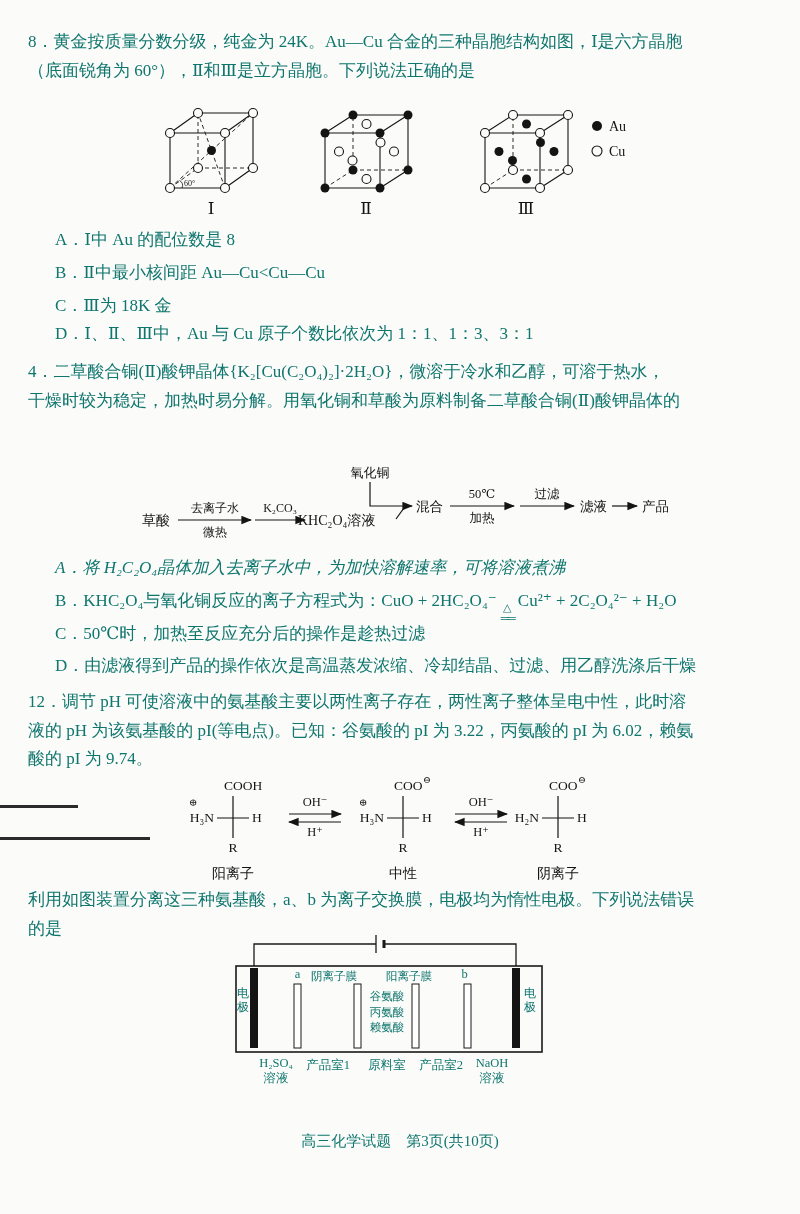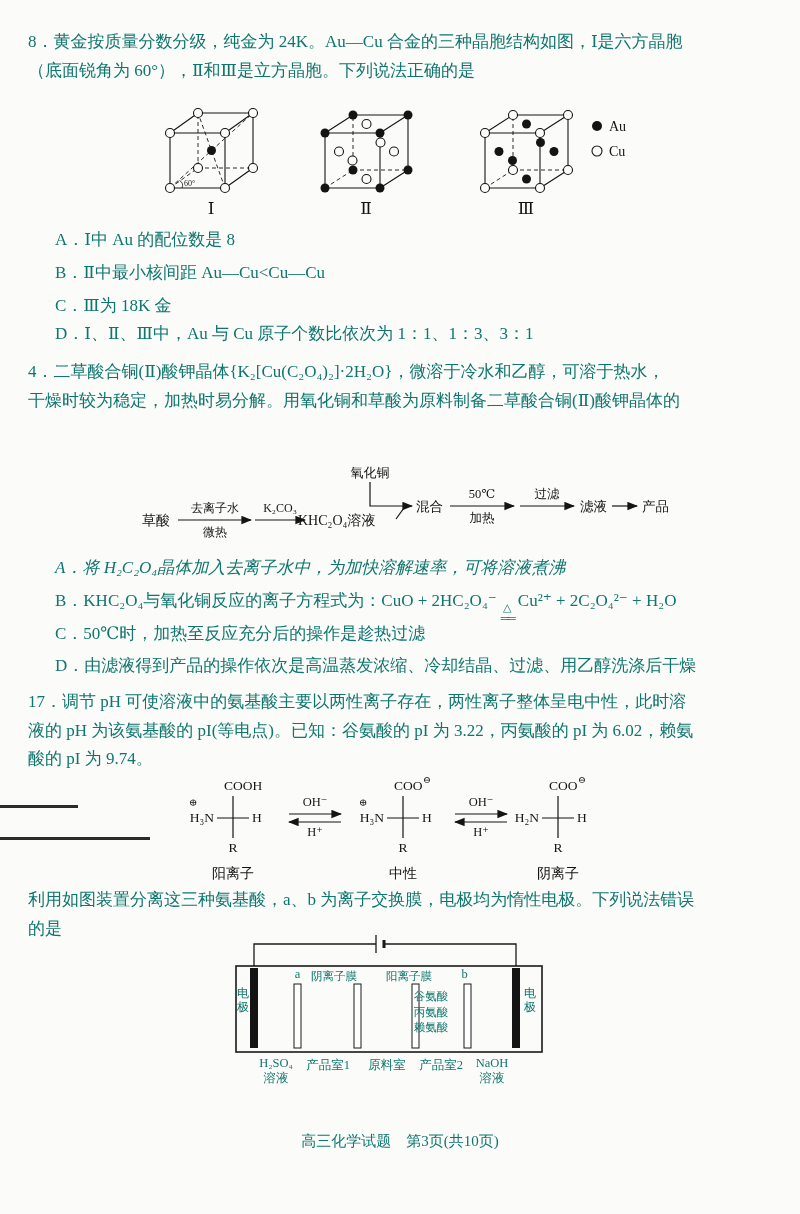--- a/index.html
+++ b/index.html
@@ -12,21 +12,21 @@
   svg{display:block;}
   svg text{font-family:"Liberation Serif","DejaVu Serif","DejaVu Sans",serif;fill:#141414;}
   .eqstack{display:inline-flex;flex-direction:column;align-items:center;line-height:1;
            vertical-align:-5px;margin:0 4px;}
   .eqstack .top{font-size:11px;}
   .eqstack .bot{font-size:12px;letter-spacing:-2px;margin-top:-1px;}
   .scanline{position:absolute;background:#2b2b2b;height:3px;}
   .dev-label{position:absolute;font-size:12.5px;text-align:center;line-height:15px;white-space:nowrap;}
   .dev-label.wrap{white-space:normal;}
   .vtext{position:absolute;font-size:12px;line-height:14px;width:14px;word-break:break-all;}
-  .feed{position:absolute;font-size:11.5px;line-height:15.5px;text-align:center;margin-left:44px;}
+  .feed{position:absolute;font-size:11.5px;line-height:15.5px;text-align:center;}
   .footer{position:absolute;width:100%;text-align:center;font-size:15px;}
 </style>
 </head>
 <body>
 
 <div class="page">
 
   <div class="abs stem" style="left:28px;top:28px;">
     <div>8．黄金按质量分数分级，纯金为 24K。Au—Cu 合金的三种晶胞结构如图，Ⅰ是六方晶胞</div>
     <div>（底面锐角为 60°），Ⅱ和Ⅲ是立方晶胞。下列说法正确的是</div>
@@ -153,21 +153,21 @@
 
   <div class="opt" style="left:55px;top:556px;font-style:italic;"><span>A．</span><span>将 H₂C₂O₄晶体加入去离子水中，为加快溶解速率，可将溶液煮沸</span></div>
   <div class="opt" style="left:55px;top:589px;"><span>B．</span><span>KHC₂O₄与氧化铜反应的离子方程式为：CuO + 2HC₂O₄⁻</span><span class="eqstack">
         <span class="top">△</span>
         <span class="bot">══</span>
       </span><span>Cu²⁺ + 2C₂O₄²⁻ + H₂O</span></div>
   <div class="opt" style="left:55px;top:622px;"><span>C．</span><span>50℃时，加热至反应充分后的操作是趁热过滤</span></div>
   <div class="opt" style="left:55px;top:654px;"><span>D．</span><span>由滤液得到产品的操作依次是高温蒸发浓缩、冷却结晶、过滤、用乙醇洗涤后干燥</span></div>
 
   <div class="abs stem" style="left:28px;top:688px;">
-    <div>17．调节 pH 可使溶液中的氨基酸主要以两性离子存在，两性离子整体呈电中性，此时溶</div>
+    <div>12．调节 pH 可使溶液中的氨基酸主要以两性离子存在，两性离子整体呈电中性，此时溶</div>
     <div>液的 pH 为该氨基酸的 pI(等电点)。已知：谷氨酸的 pI 为 3.22，丙氨酸的 pI 为 6.02，赖氨</div>
     <div>酸的 pI 为 9.74。</div>
   </div>
 
   <div class="scanline" style="left:0;top:805px;width:78px;"></div>
   <div class="scanline" style="left:0;top:837px;width:150px;"></div>
 
   <div class="abs" style="left:148px;top:772px;">
     <svg width="500" height="112" viewBox="0 0 500 112">
       <defs>

